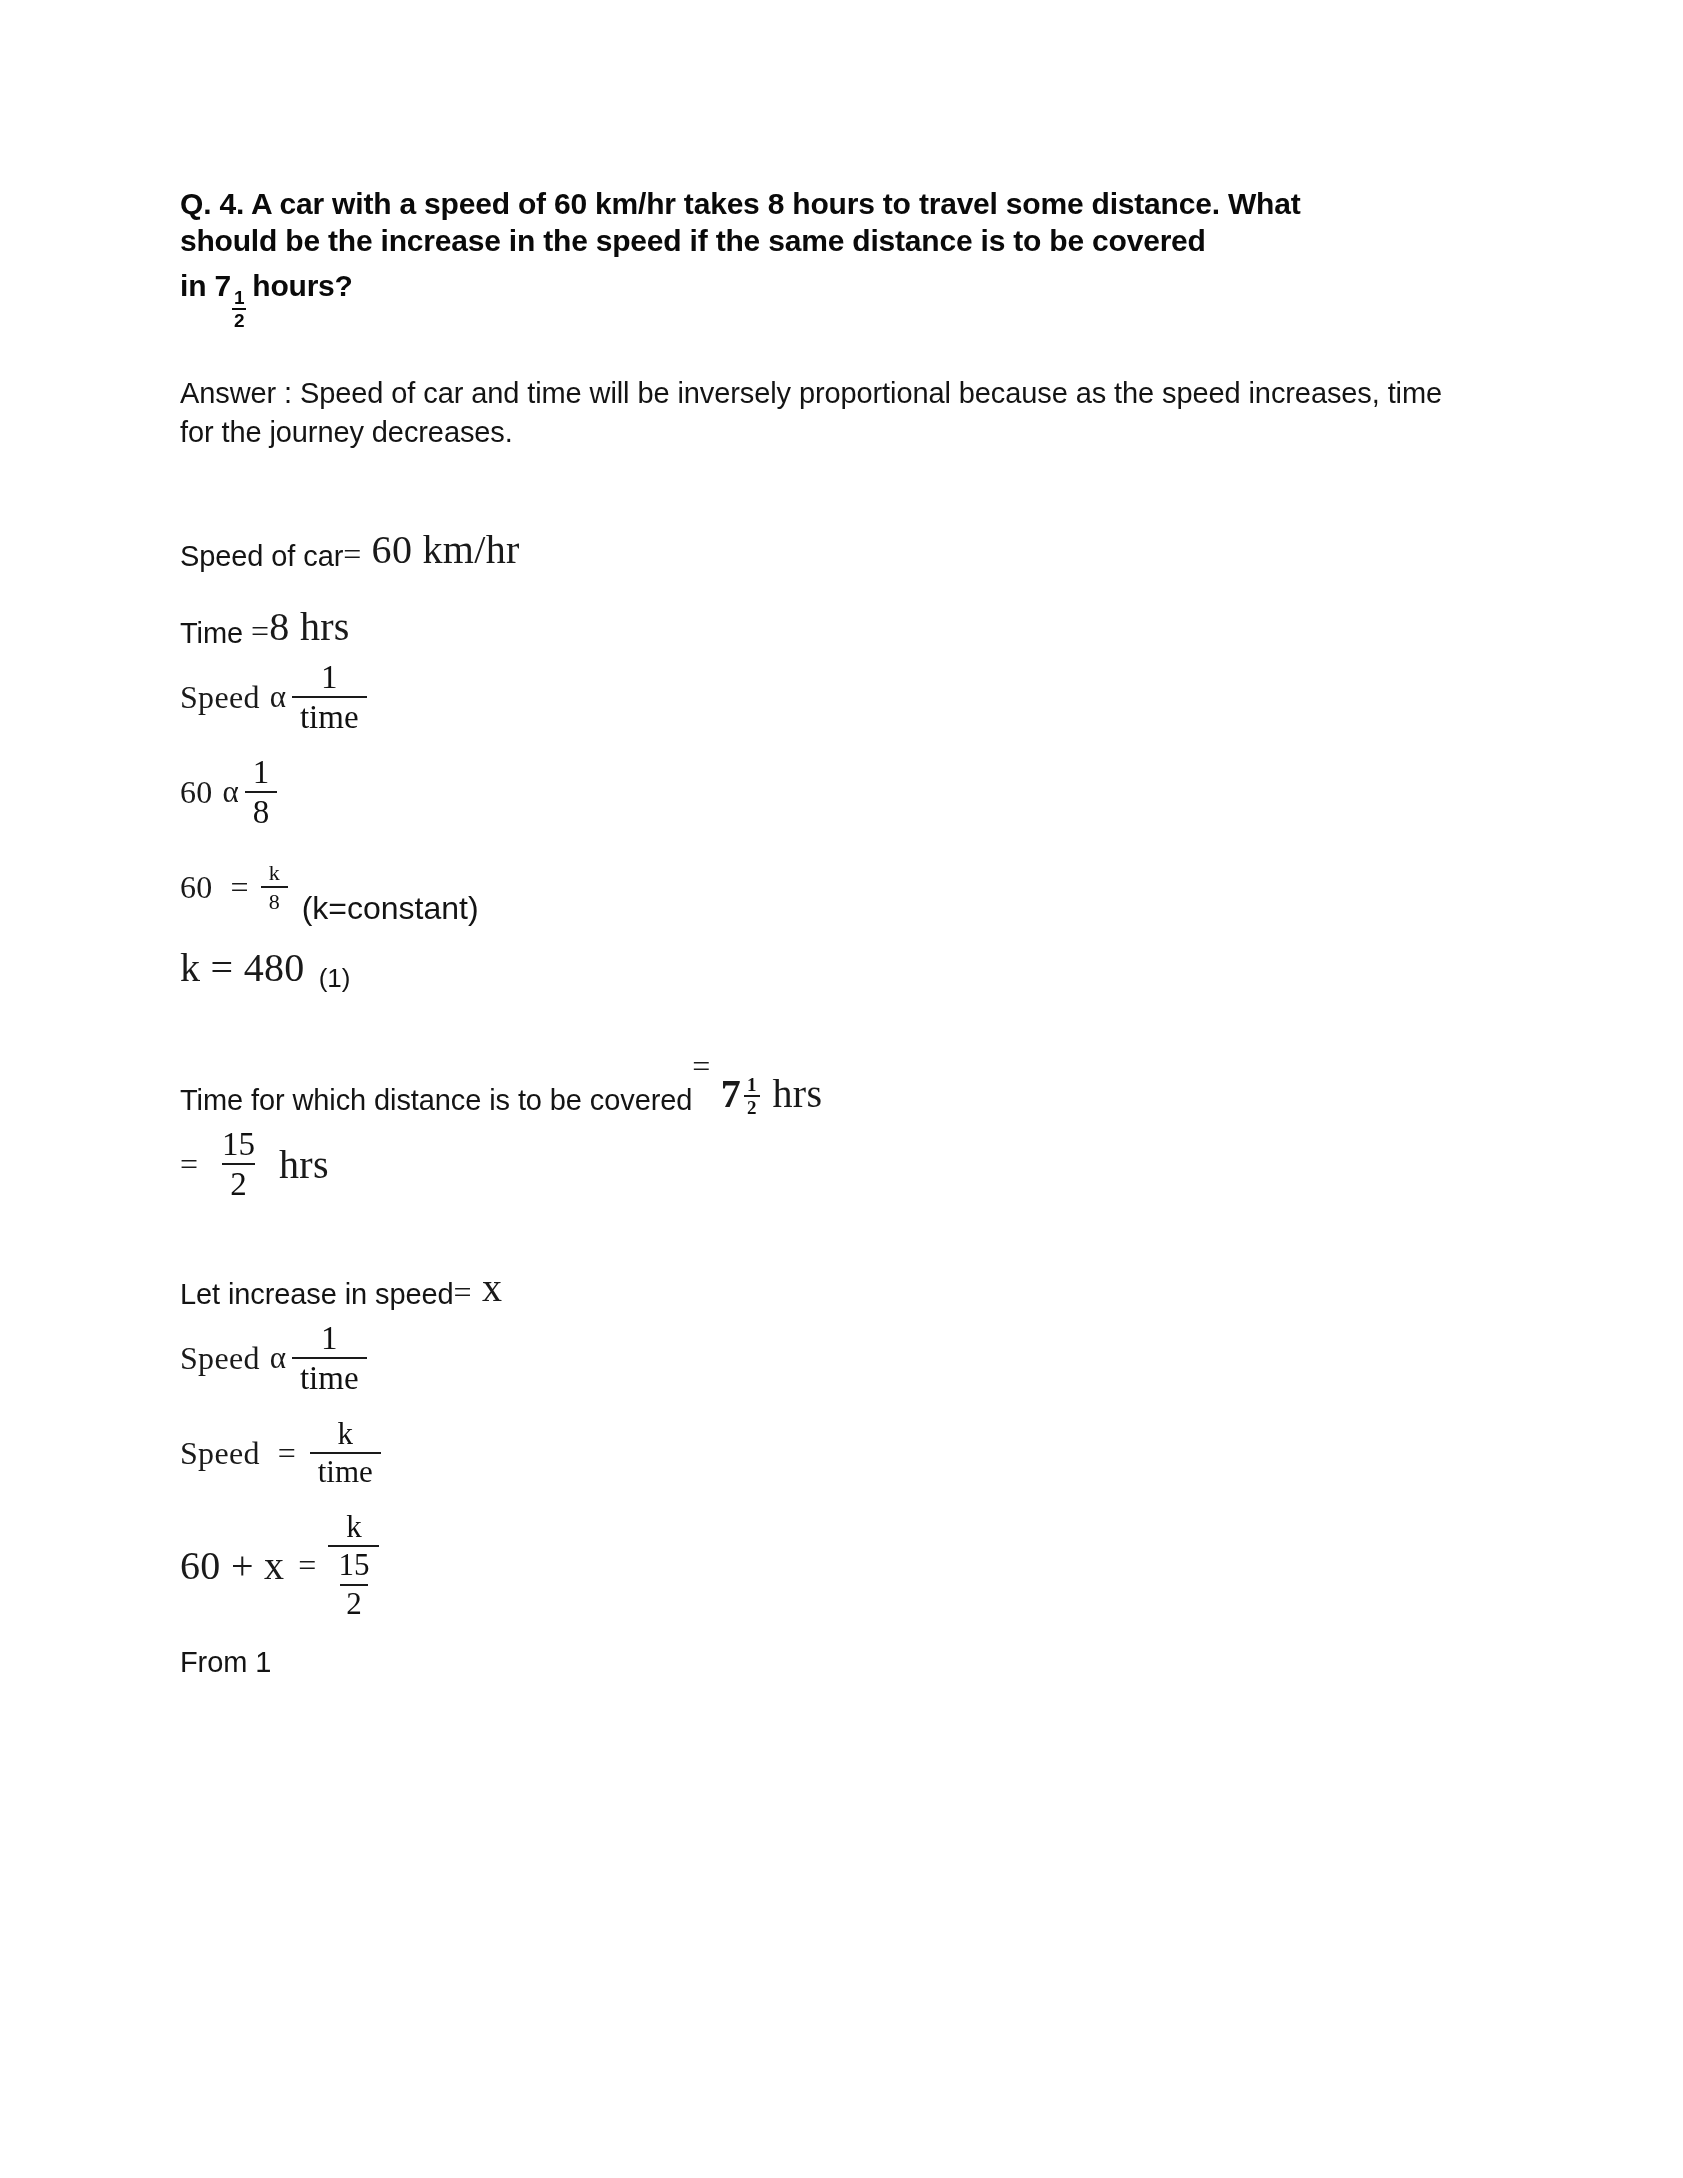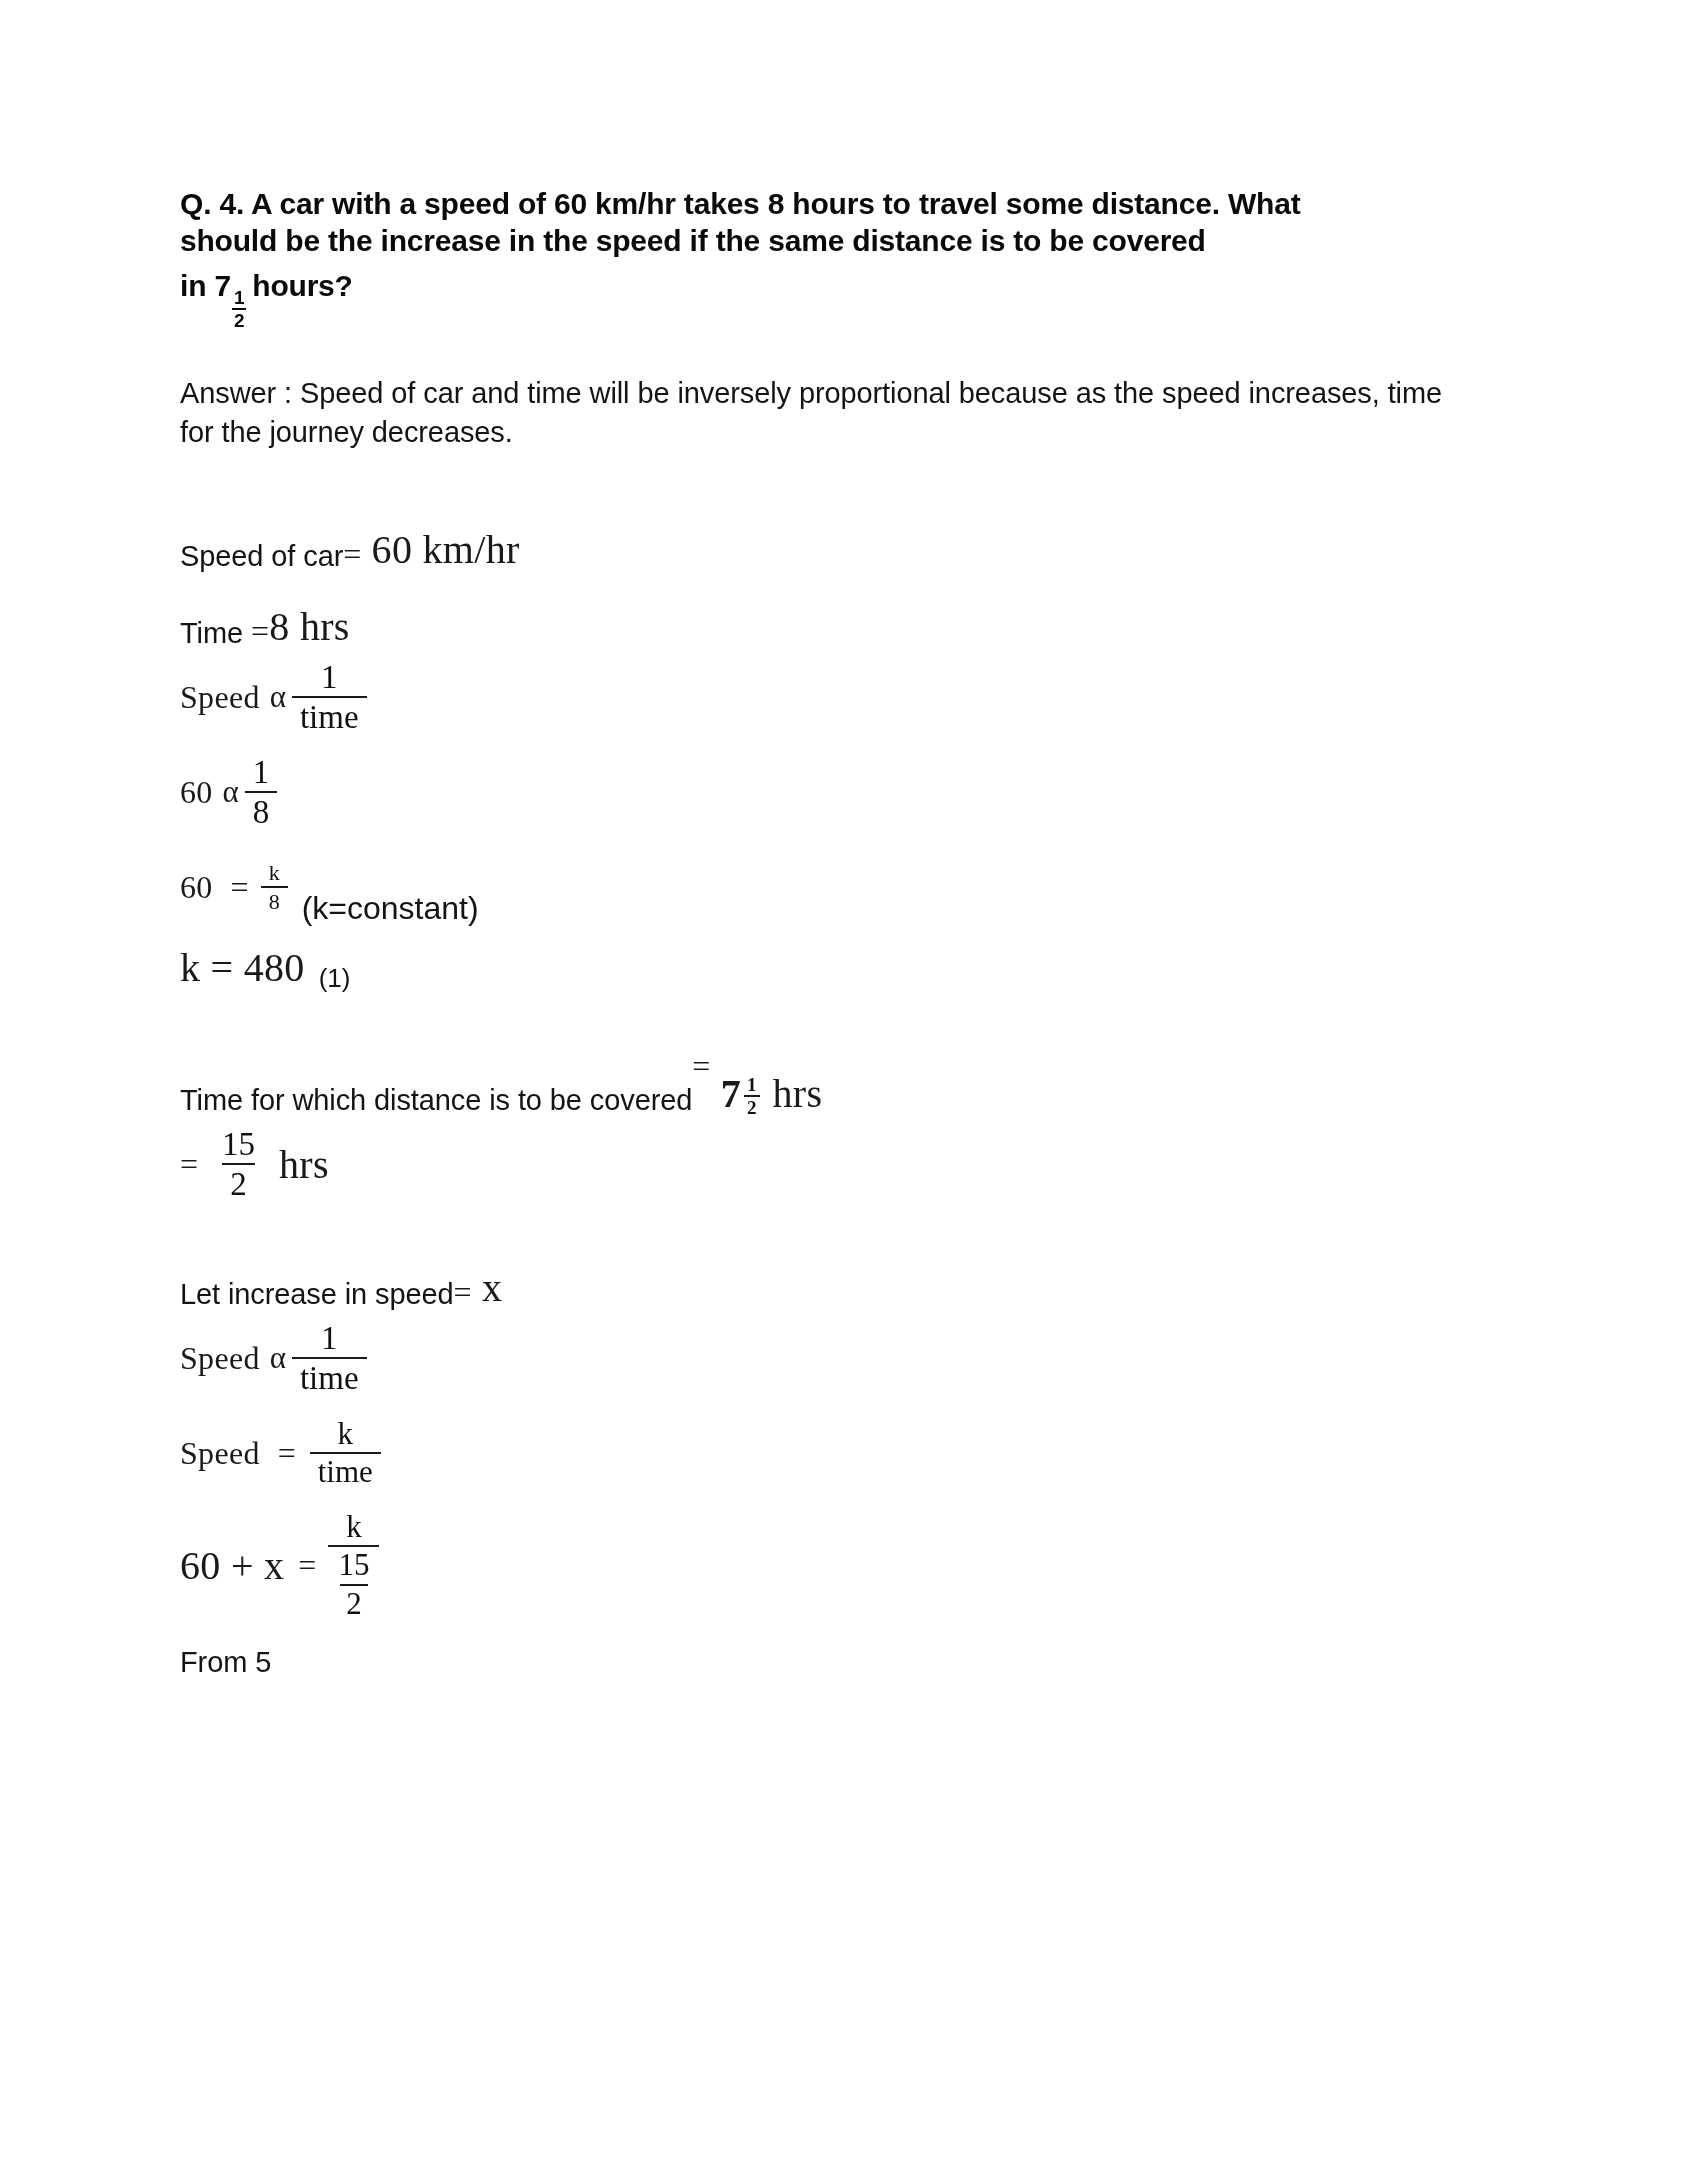--- a/index.html
+++ b/index.html
@@ -307,18 +307,18 @@
       <span class="frac-nested" style="margin-left:12px;">
         <span class="outer-num">k</span>
         <span class="outer-den">
           <span class="inner-num">15</span>
           <span class="inner-den">2</span>
         </span>
       </span>
     </div>
 
     <div class="row-short">
-      <span class="label">From 5</span>
+      <span class="label">From 1</span>
     </div>
 
   </div>
 </div>
 
 
 </body></html>

